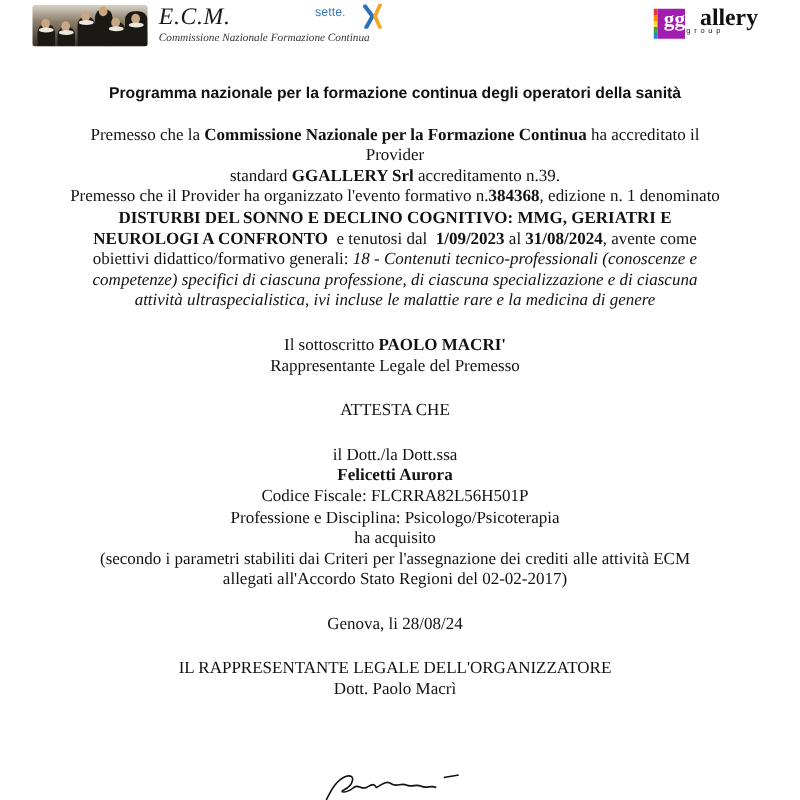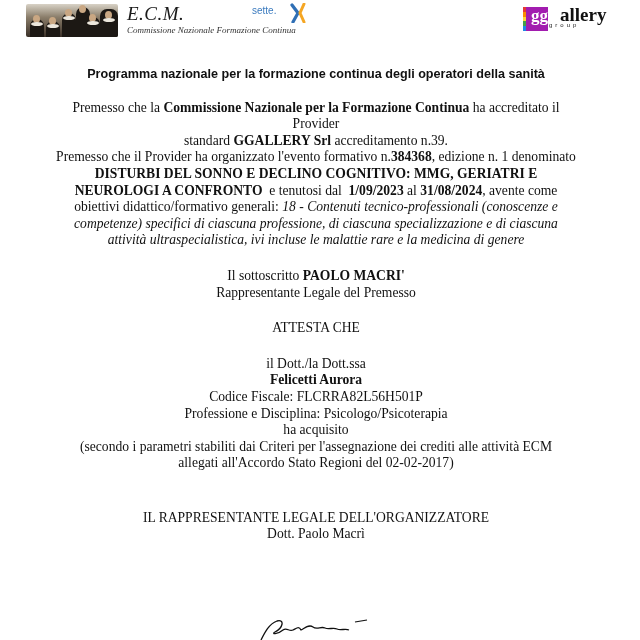--- a/index.html
+++ b/index.html
@@ -92,20 +92,21 @@
 
   <div class="gap-m"></div>
   <p class="p">il Dott./la Dott.ssa</p>
   <p class="p b">Felicetti Aurora</p>
   <p class="p">Codice Fiscale: FLCRRA82L56H501P</p>
   <p class="p">Professione e Disciplina: Psicologo/Psicoterapia</p>
   <p class="p">ha acquisito</p>
   <p class="p" style="padding:0 52px">(secondo i parametri stabiliti dai Criteri per l'assegnazione dei crediti alle attività ECM allegati all'Accordo Stato Regioni del 02-02-2017)</p>
 
   <div class="gap-m"></div>
+  <p class="p">Genova, li 28/08/24</p>
 
   <div class="gap-m"></div>
   <p class="p">IL RAPPRESENTANTE LEGALE DELL'ORGANIZZATORE</p>
   <p class="p">Dott. Paolo Macrì</p>
 </div>
 
 <svg class="sig" viewBox="0 0 130 22">
   <path d="M6 22 C10 14 14 6 22 3 C30 1 28 10 20 14 C16 16 22 17 28 12 C32 9 34 14 38 12 C42 10 44 8 46 12 C50 10 54 6 58 9 C62 12 66 8 70 10 C74 12 78 9 82 11 C86 13 90 10 94 12" stroke="#111" stroke-width="1.3" fill="none"></path>
   <path d="M100 4 L112 2" stroke="#111" stroke-width="1.2" fill="none"></path>
 </svg>

